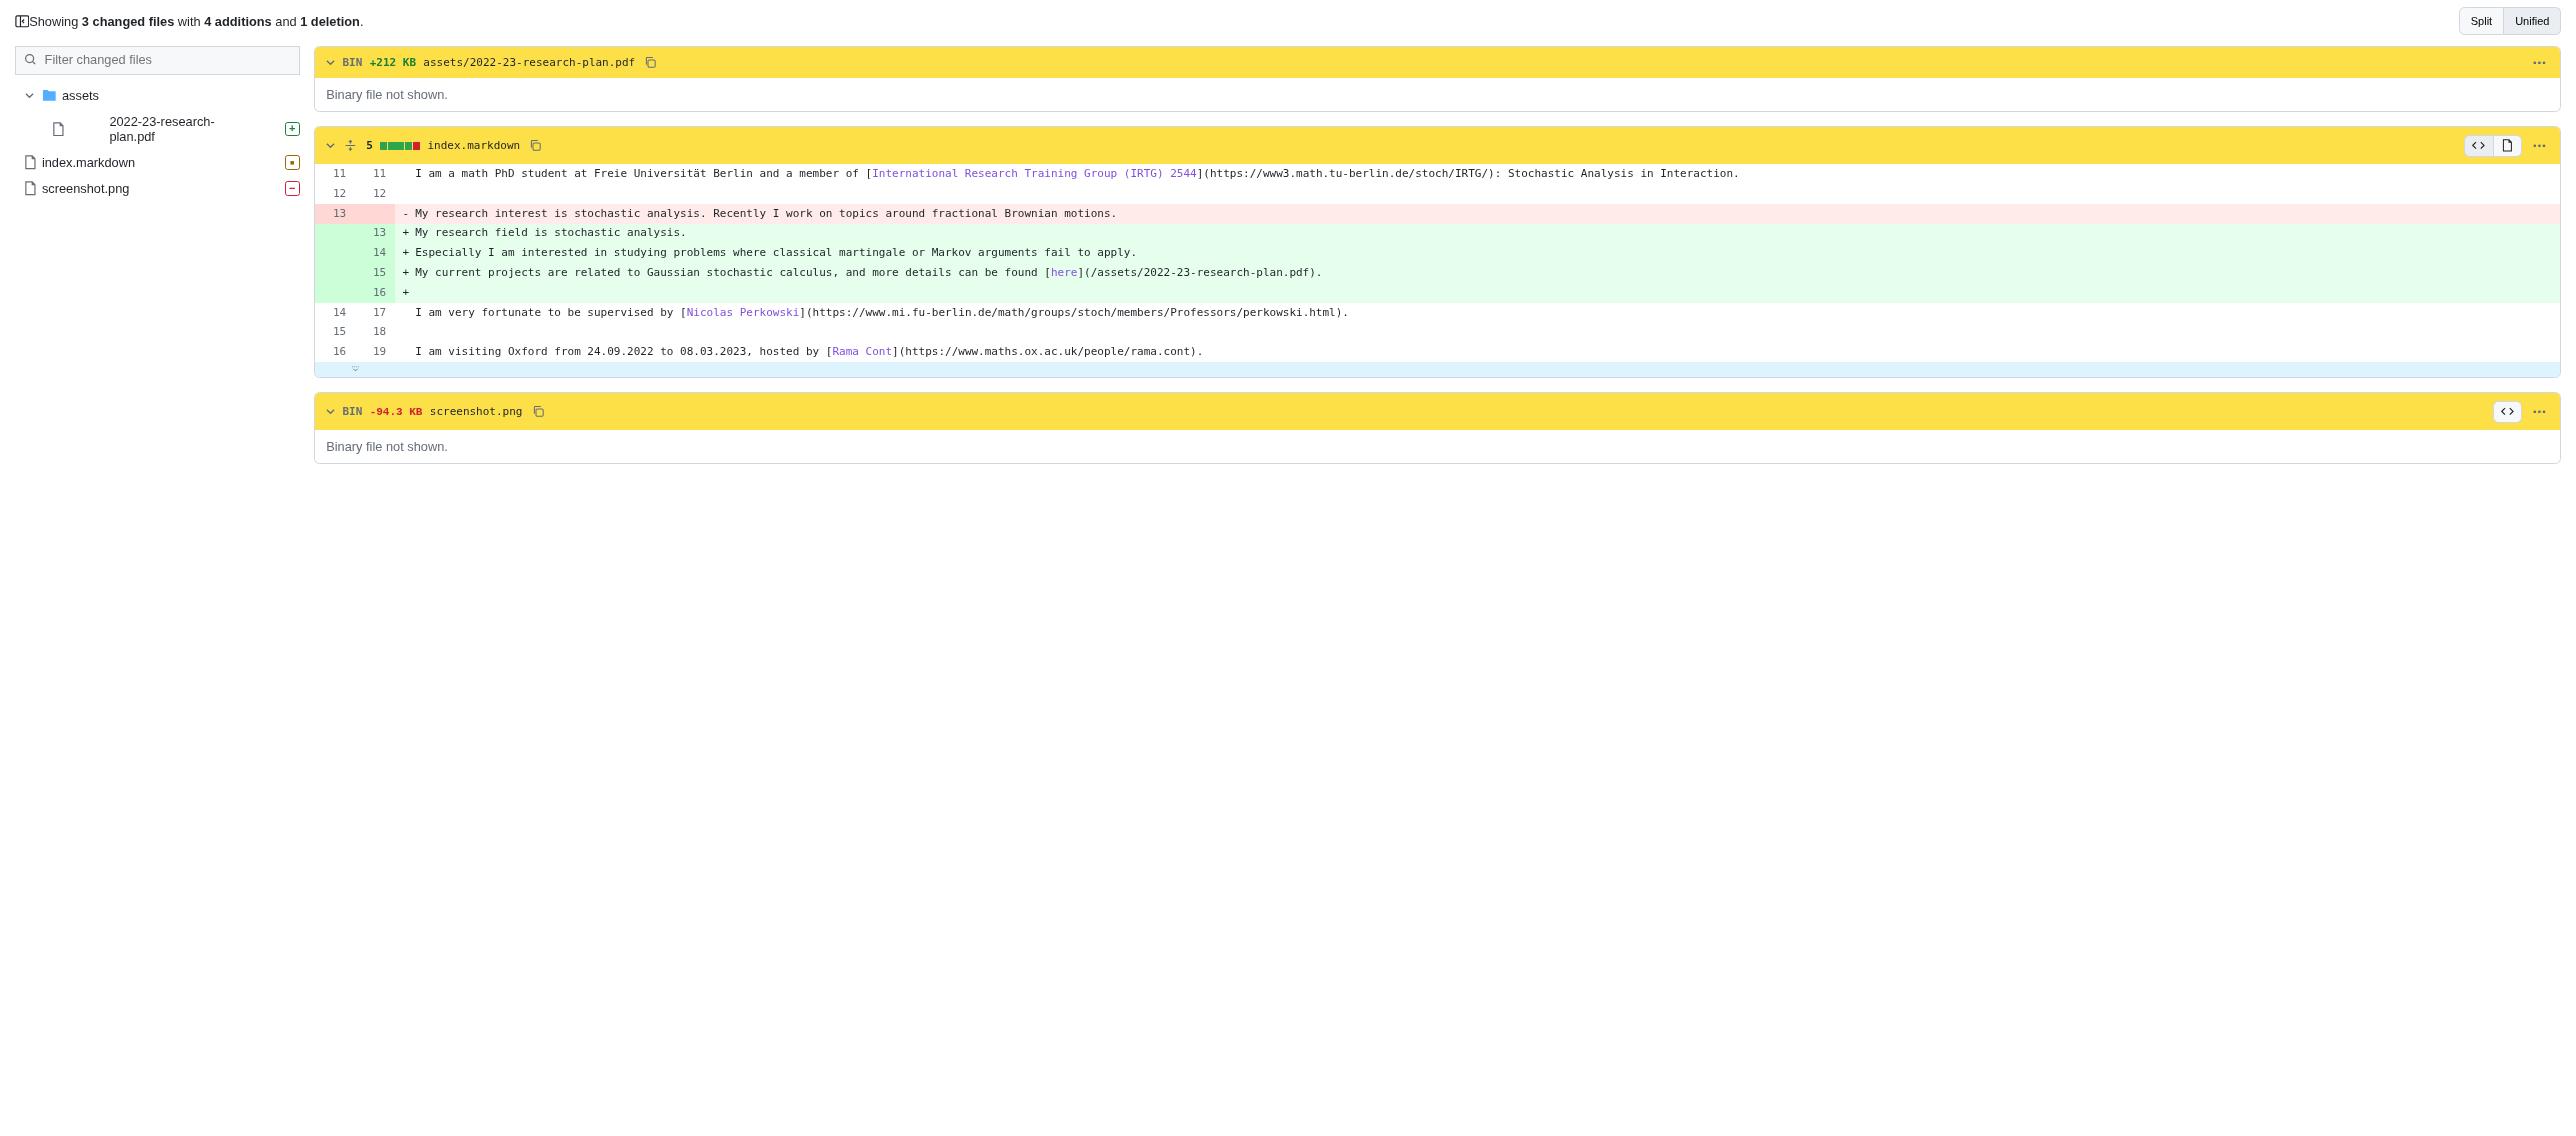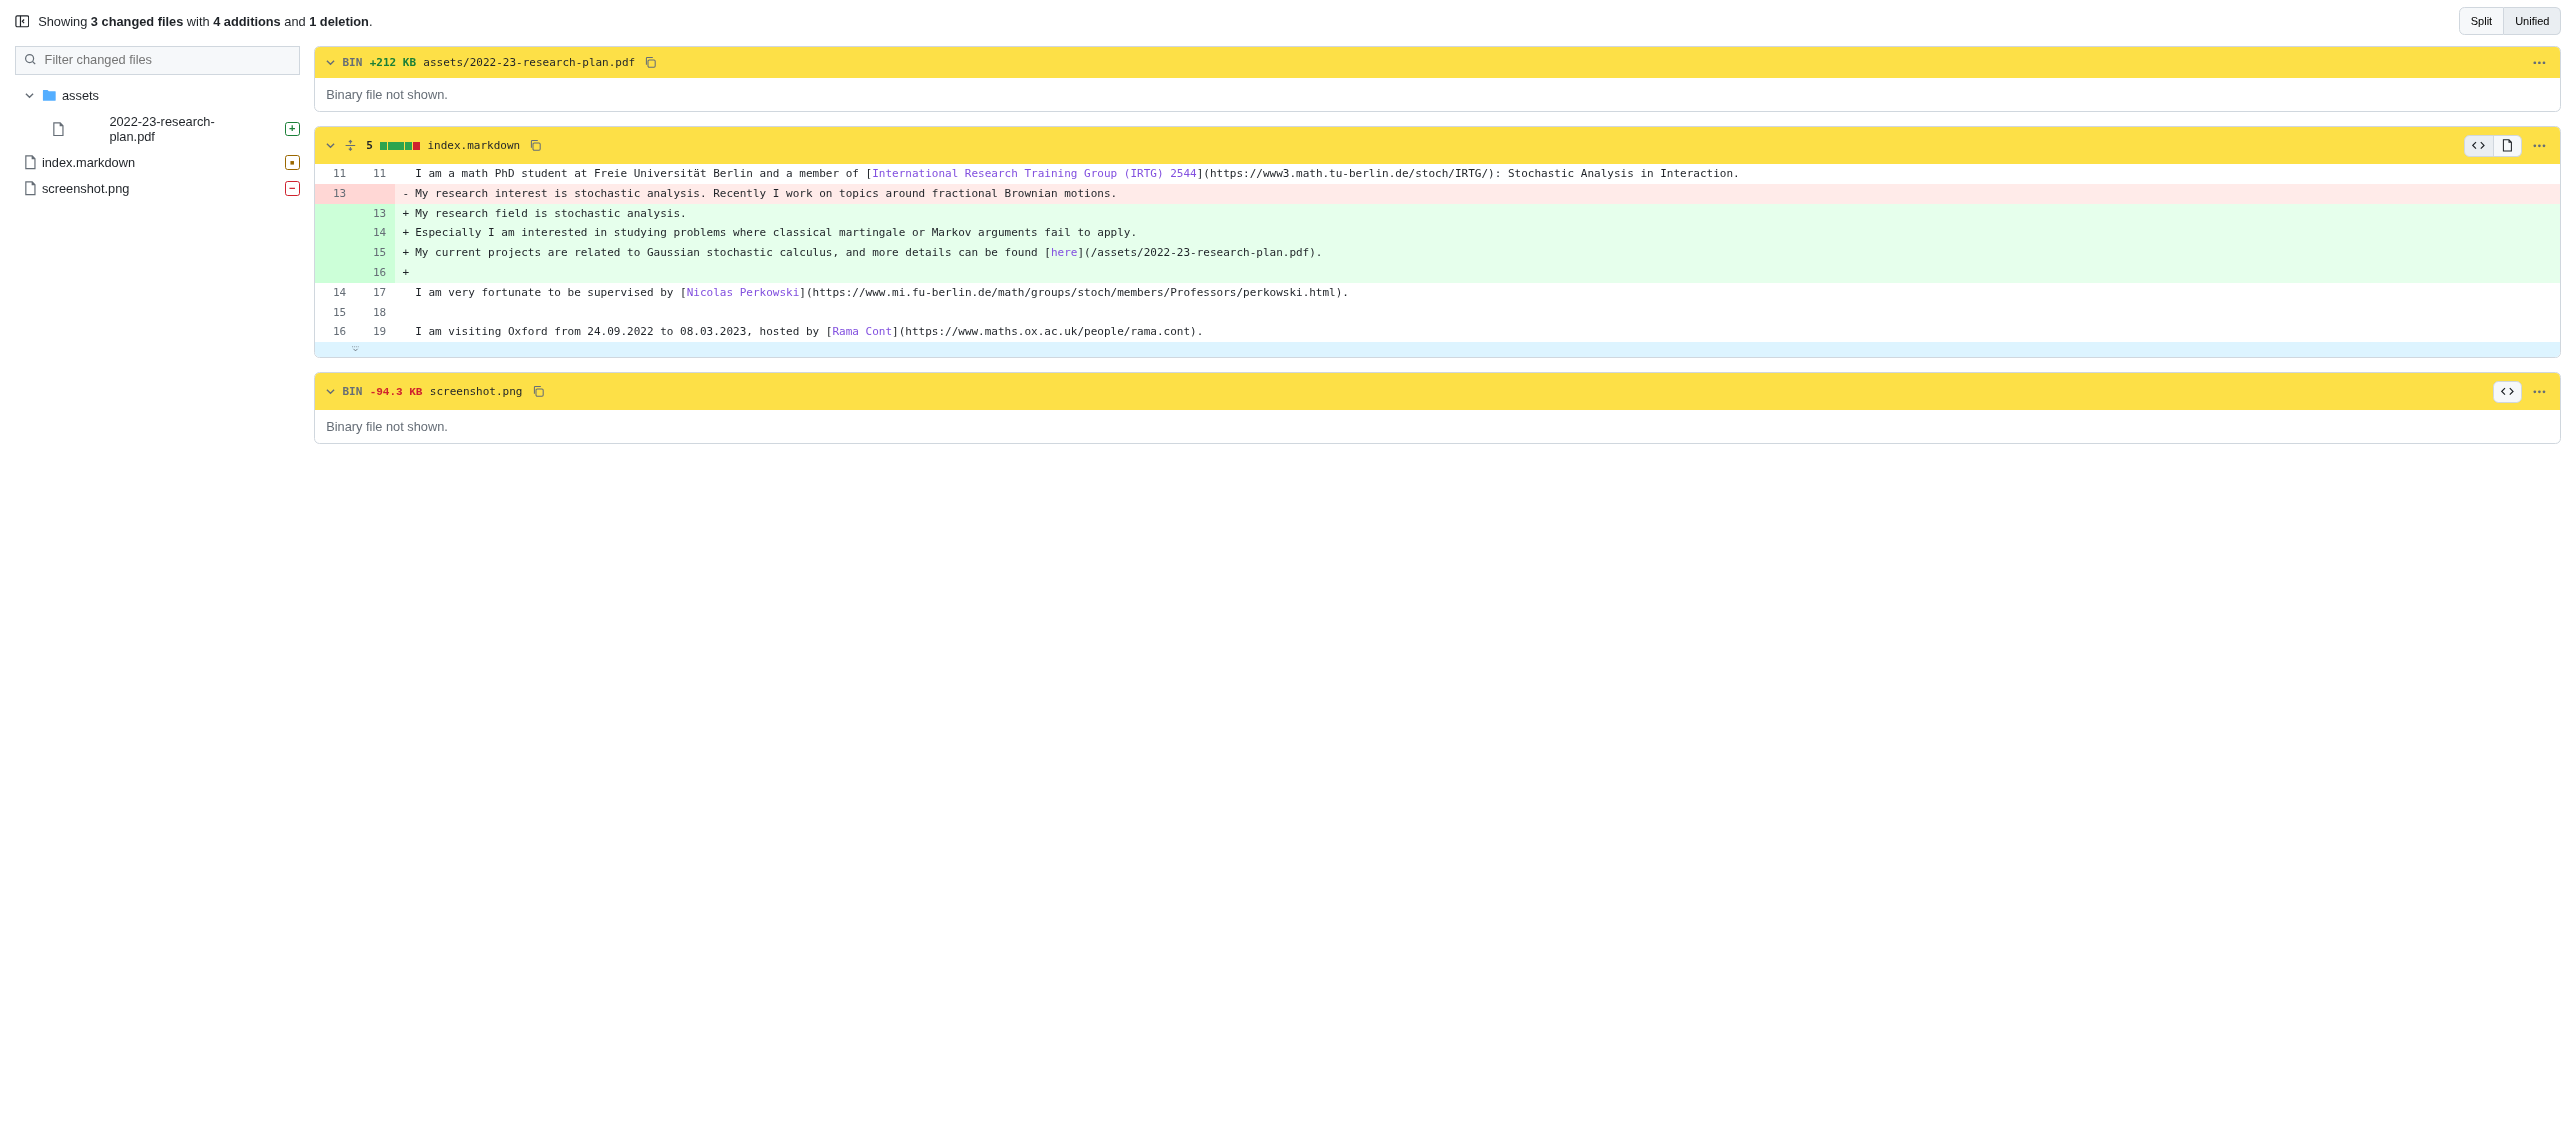--- a/index.html
+++ b/index.html
@@ -1,19 +1,19 @@
 <!DOCTYPE html>
 <html style="font-size:14.6px"><head>
 <meta charset="utf-8">
 <style>
 * { box-sizing: border-box; margin: 0; padding: 0; }
 body { font-family: -apple-system, BlinkMacSystemFont, "Segoe UI", Helvetica, Arial, sans-serif; font-size: 12.8px; color: #1f2328; background: #fff; }
 .container { display: flex; flex-direction: column; padding: 0 14.6px 14.6px 14.6px; }
 .top-bar { display: flex; align-items: center; justify-content: space-between; padding: 7.3px 0 11px 0; }
-.top-left { display: flex; align-items: flex-start; gap: 9px; }
+.top-left { display: flex; align-items: flex-start; }
 .collapse-icon { width: 14.6px; height: 14.6px; display: flex; align-items: center; justify-content: center; cursor: pointer; }
 .summary { font-size: 12.8px; }
 .summary b { font-weight: 600; }
 .btn-group { display: flex; }
 .btn { padding: 4.6px 11px; font-size: 11px; border: 0.9px solid #d0d7de; background: #f6f8fa; cursor: pointer; line-height: 16.4px; }
 .btn:first-child { border-radius: 5.5px 0 0 5.5px; }
 .btn:last-child { border-radius: 0 5.5px 5.5px 0; border-left: 0; }
 .btn.selected { background: #eaeef2; }
 .main { display: flex; gap: 14.6px; }
 .sidebar { width: 285px; flex-shrink: 0; }
@@ -237,20 +237,25 @@
             </span>
           </div>
         </div>
         <table class="diff-table">
           <tbody id="diff-rows">
               <tr class="ctx-row">
                 <td class="num-col diff-line">11</td>
                 <td class="num-col diff-line">11</td>
                 <td class="code-col diff-line"><span class="marker"> </span><span>I am a math PhD student at Freie Universität Berlin and a member of [<span class="link-txt">International Research Training Group (IRTG) 2544</span>](https://www3.math.tu-berlin.de/stoch/IRTG/): Stochastic Analysis in Interaction.</span></td>
               </tr>
+              <tr class="ctx-row">
+                <td class="num-col diff-line">12</td>
+                <td class="num-col diff-line">12</td>
+                <td class="code-col diff-line"><span class="marker"> </span><span></span></td>
+              </tr>
               <tr class="del-row">
                 <td class="num-col diff-line">13</td>
                 <td class="num-col diff-line"></td>
                 <td class="code-col diff-line"><span class="marker">-</span><span>My research interest is stochastic analysis. Recently I work on topics around fractional Brownian motions.</span></td>
               </tr>
               <tr class="add-row">
                 <td class="num-col diff-line"></td>
                 <td class="num-col diff-line">13</td>
                 <td class="code-col diff-line"><span class="marker">+</span><span>My research field is stochastic analysis.</span></td>
               </tr>

